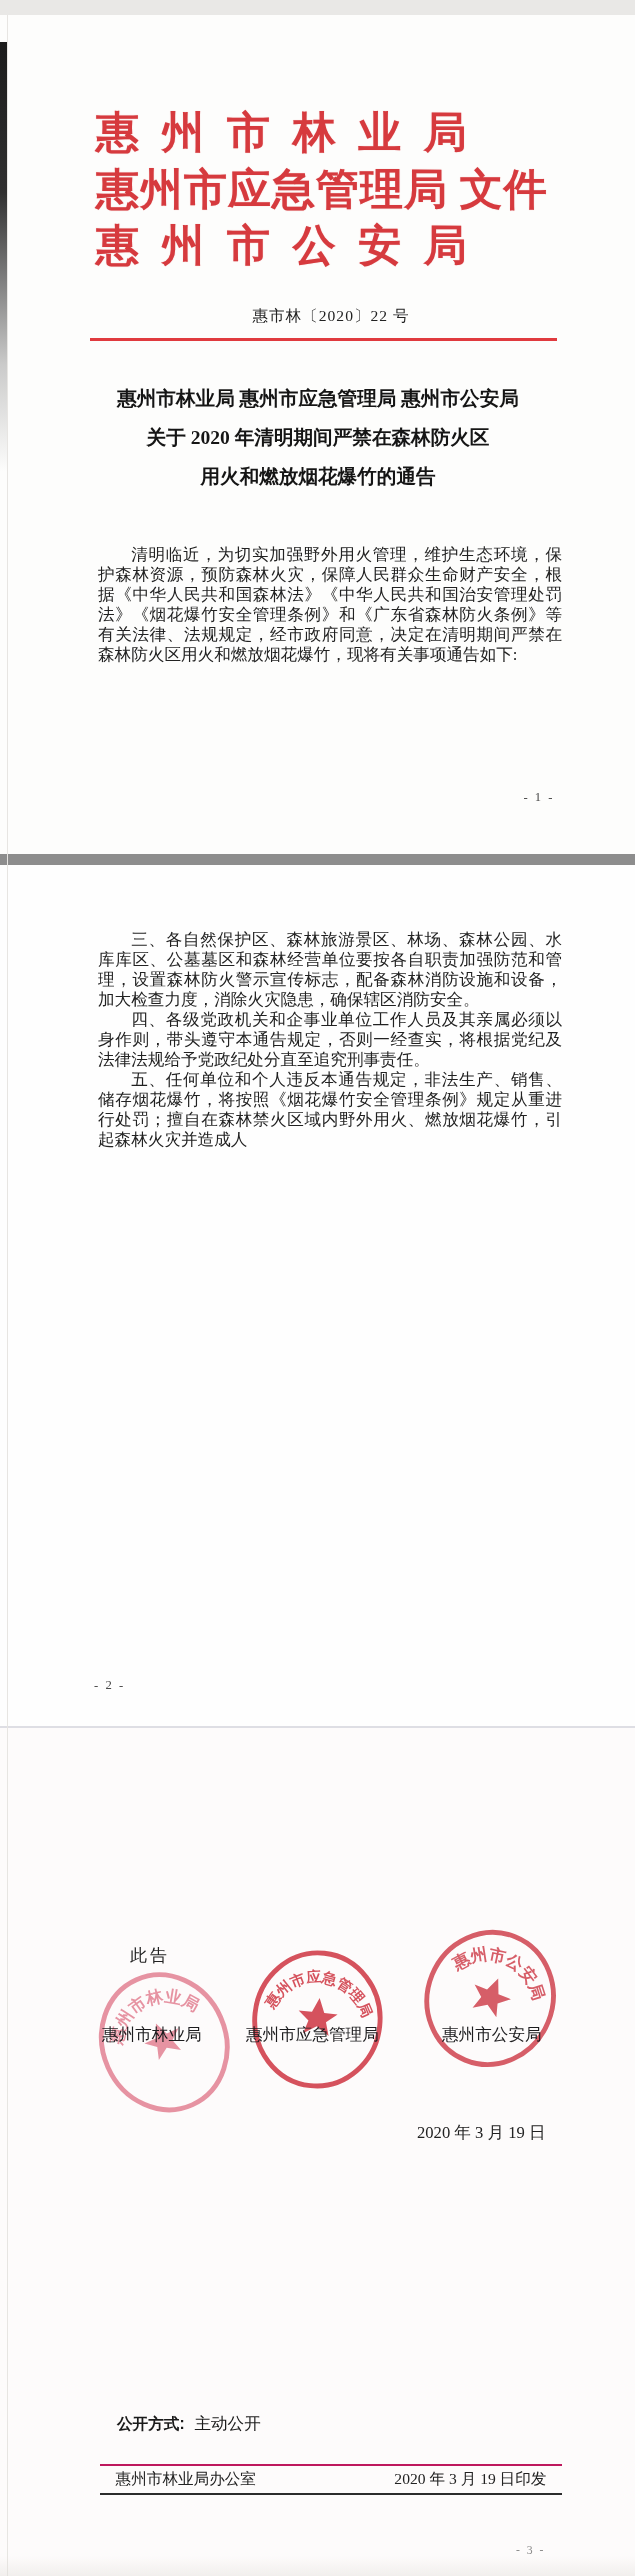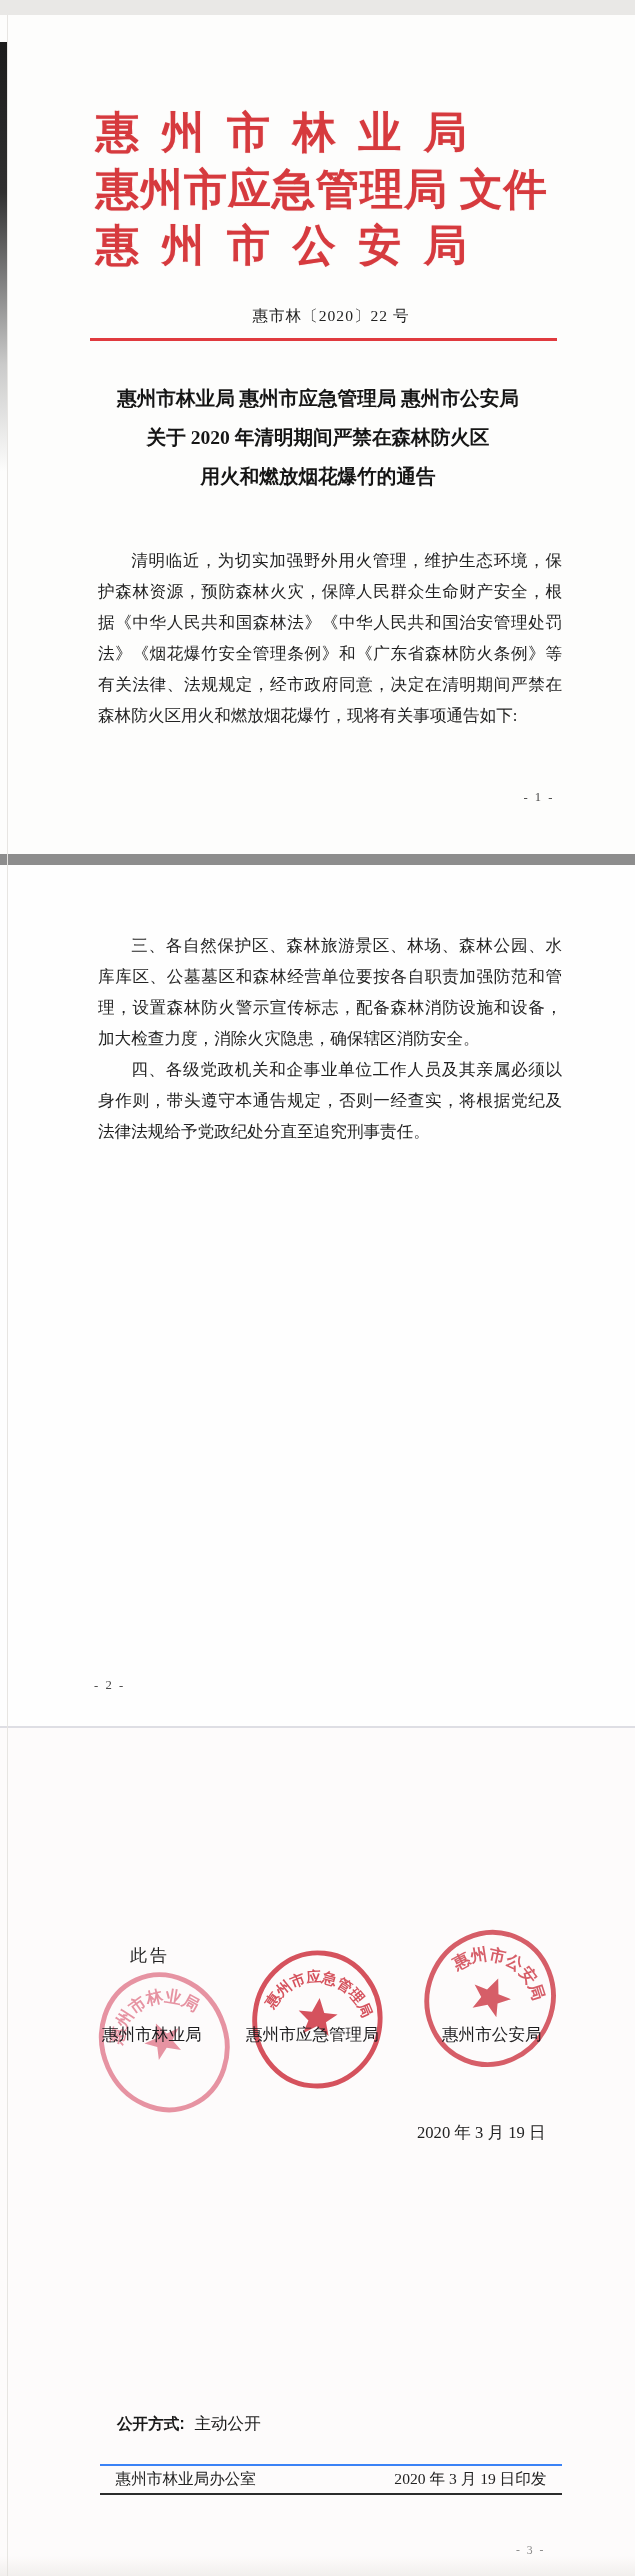--- a/index.html
+++ b/index.html
@@ -30,21 +30,21 @@
   .doc-number{position:absolute;left:0;top:291px;width:636px;text-align:center;
     font-size:15.6px;letter-spacing:1px;color:#222;padding-left:13px;}
   .red-rule{position:absolute;left:90px;top:323px;width:467px;height:2.9px;background:#e03a3e;}
 
   .title-line{position:absolute;left:0;width:636px;text-align:center;
     font-weight:700;font-size:19.6px;color:#151515;}
   .tl1{top:370px;}
   .tl2{top:409px;}
   .tl3{top:448px;}
 
-  .body-text{font-size:16.6px;line-height:31px;text-align:justify;color:#222;}
+  .body-text{font-size:16.6px;line-height:20px;text-align:justify;color:#222;}
   .body-text p{margin:0;text-indent:2em;}
   .intro{position:absolute;left:98px;top:530px;width:464px;}
   .p2-body{position:absolute;left:98px;top:915px;width:464px;}
   .p3-body{position:absolute;left:98px;top:1794px;width:466px;}
   .p3-body p{text-indent:0;}
 
   .page-num{position:absolute;font-size:12.7px;color:#4a4a4a;letter-spacing:2px;}
   .pn1{left:505px;top:775px;width:68px;text-align:center;}
   .pn2{left:94px;top:1663px;width:68px;}
   .pn3{left:516px;top:2529px;width:59px;color:#8a8a8a;font-size:11.7px;}
@@ -61,21 +61,21 @@
   .sl2{left:246px;}
   .sl3{left:442px;}
 
   .issue-date{position:absolute;left:417px;top:2107px;font-size:16.6px;color:#222;white-space:nowrap;}
 
   .publicity{position:absolute;left:117px;top:2398px;font-size:16.6px;color:#1a1a1a;white-space:nowrap;}
   .publicity .lbl{font-weight:700;font-family:"Liberation Sans","DejaVu Sans",sans-serif;font-size:15.6px;}
   .publicity .val{margin-left:9.8px;}
 
   .footer-box{position:absolute;left:100px;top:2449px;width:462px;height:31px;
-    border-top:2px solid #3b82f6;border-bottom:2px solid #2c2c2c;
+    border-top:2px solid #be185d;border-bottom:2px solid #2c2c2c;
     display:flex;align-items:center;justify-content:space-between;
     padding:0 15.6px;box-sizing:border-box;font-size:15.6px;color:#222;}
   .footer-box span{white-space:nowrap;}
 </style>
 </head>
 <body>
 
 <div class="screenshot">
 
   <div class="page page-1">
@@ -92,20 +92,21 @@
     </div>
     <div class="page-num pn1">- 1 -</div>
   </div>
 
   <div class="page-separator"></div>
 
   <div class="page page-2"></div>
   <div class="body-text p2-body">
     <p>三、各自然保护区、森林旅游景区、林场、森林公园、水库库区、公墓墓区和森林经营单位要按各自职责加强防范和管理，设置森林防火警示宣传标志，配备森林消防设施和设备，加大检查力度，消除火灾隐患，确保辖区消防安全。</p>
     <p>四、各级党政机关和企事业单位工作人员及其亲属必须以身作则，带头遵守本通告规定，否则一经查实，将根据党纪及法律法规给予党政纪处分直至追究刑事责任。</p>
+    <p>五、任何单位和个人违反本通告规定，非法生产、销售、储存烟花爆竹，将按照《烟花爆竹安全管理条例》规定从重进行处罚；擅自在森林禁火区域内野外用火、燃放烟花爆竹，引起森林火灾并造成人</p>
   </div>
   <div class="page-num pn2">- 2 -</div>
 
   <div class="page-separator-light"></div>
 
   <div class="page page-3"></div>
   <div class="closing">此告</div>
 
   <svg class="stamp stamp-1" viewBox="0 0 142 150">
     <defs>

